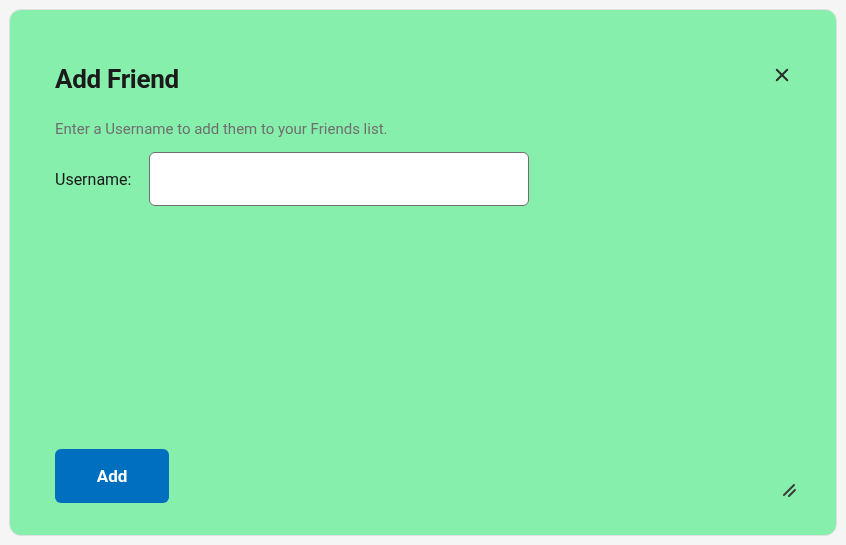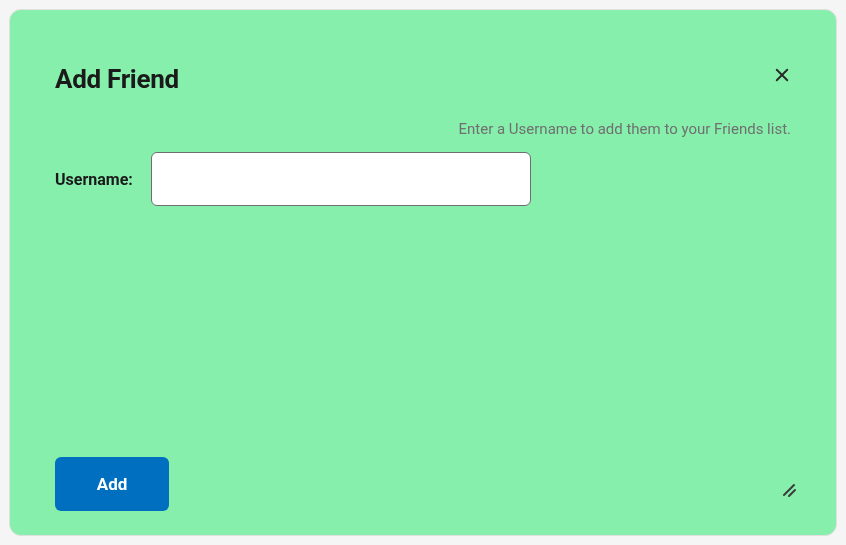--- a/index.html
+++ b/index.html
@@ -44,46 +44,45 @@
       margin-right: -4px;
     }
     .close-btn svg {
       width: 18px;
       height: 18px;
     }
     .instruction {
       font-size: 15px;
       color: #707070;
       margin-top: 26px;
-      text-align: right;
     }
     .field-row {
       display: flex;
       align-items: center;
       margin-top: 14px;
     }
     .field-label {
       font-size: 16px;
-      font-weight: 700;
+      font-weight: 400;
       color: #1a1a1a;
       margin-right: 18px;
     }
     .username-input {
       width: 380px;
       height: 54px;
       border: 1px solid #6e6e6e;
       border-radius: 6px;
       padding: 0 12px;
       font-size: 15px;
       font-family: inherit;
       outline: none;
     }
     .actions {
       position: absolute;
-      bottom: 24px;
+      bottom: 32px;
       left: 45px;
       display: flex;
       gap: 20px;
     }
     .btn {
       border: none;
       border-radius: 6px;
       font-size: 17px;
       font-weight: 700;
       font-family: inherit;

